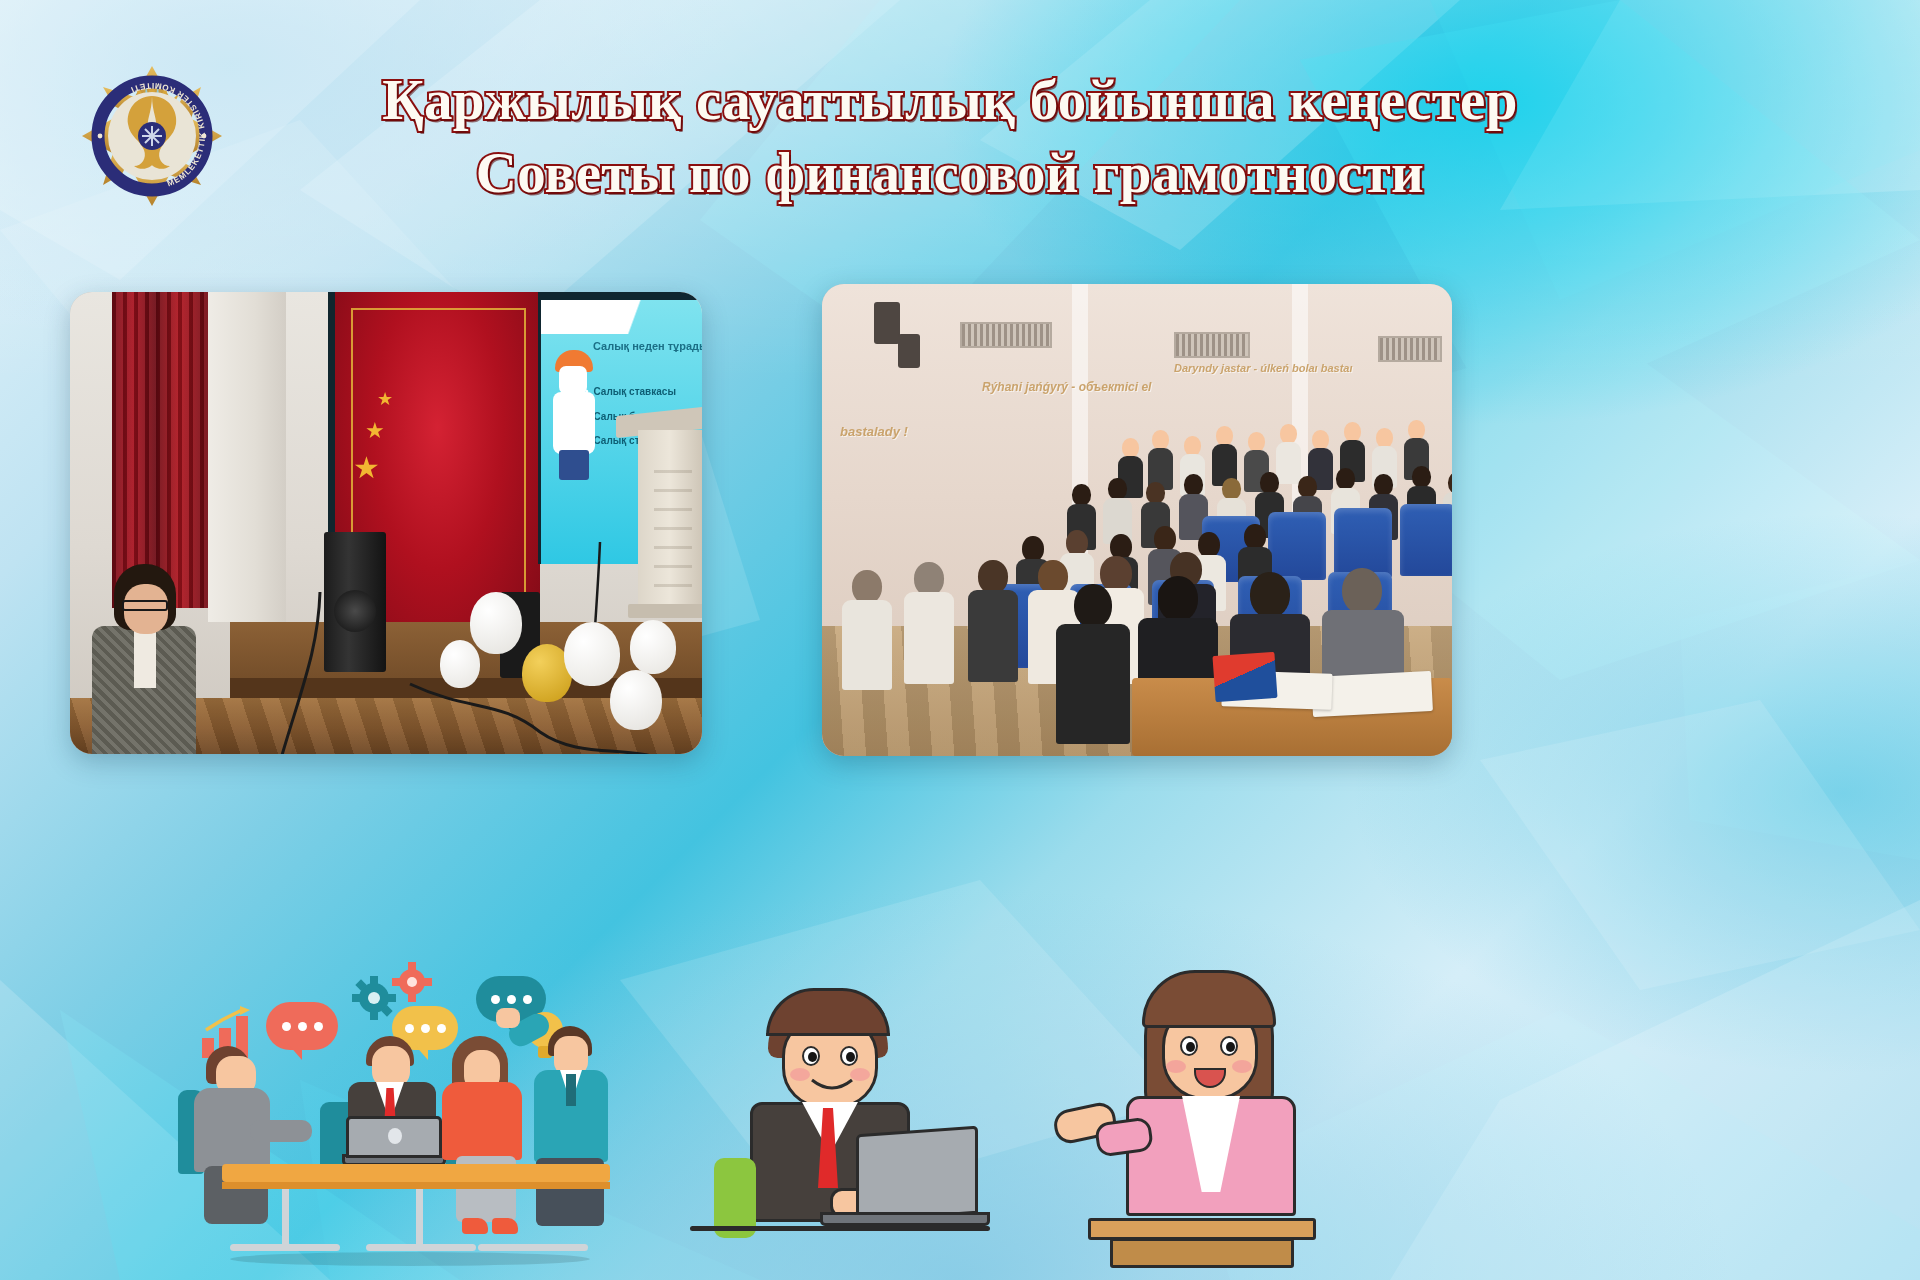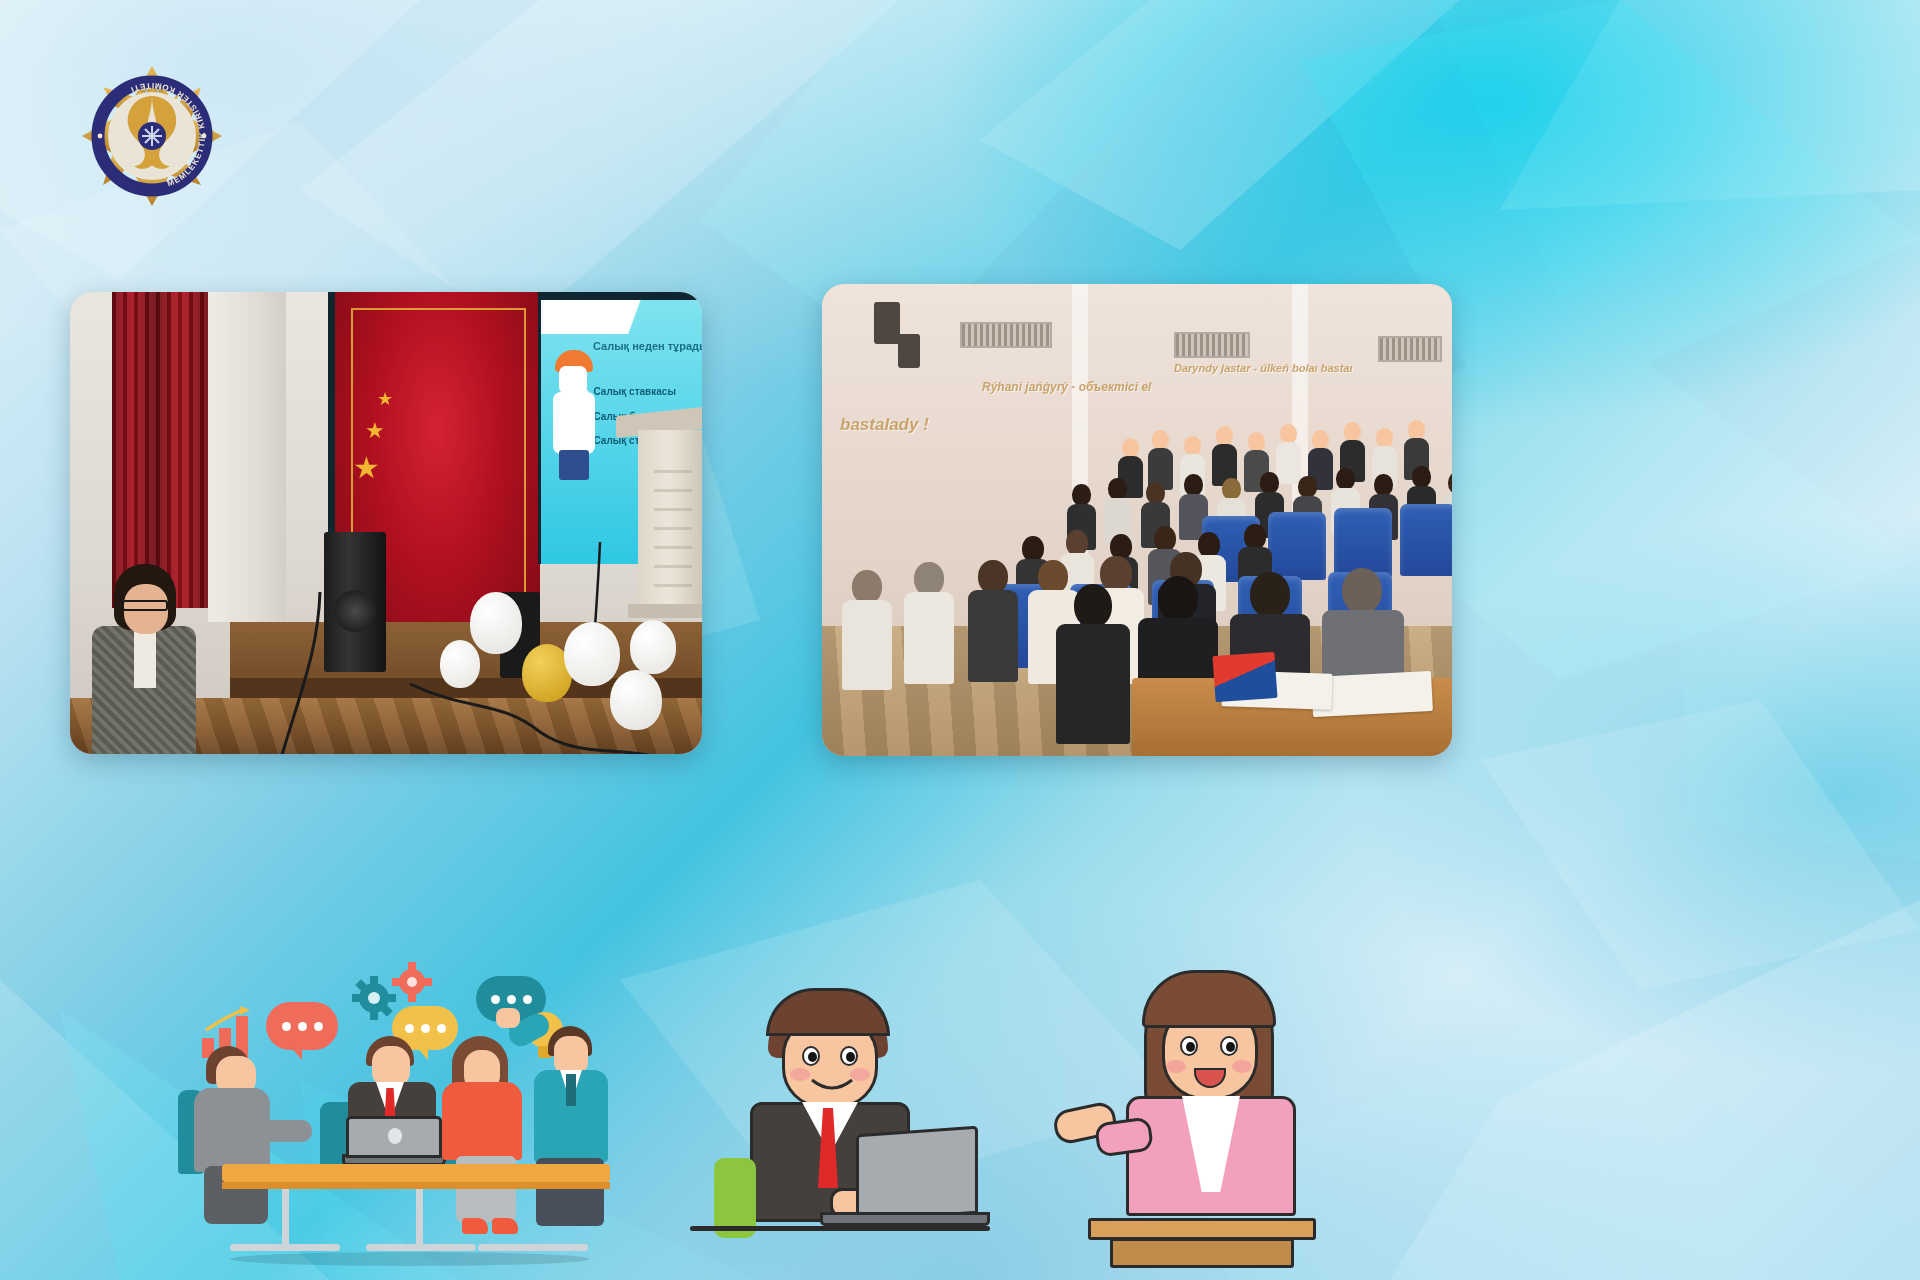--- a/index.html
+++ b/index.html
@@ -309,20 +309,22 @@
 
         <text font-family="Liberation Sans, sans-serif" font-size="8.2" font-weight="700" fill="#efe7d4" letter-spacing="1.1">
           <textPath href="#ringpath" startOffset="30%">MEMLEKETTIK KIRISTER KOMITETI</textPath>
         </text>
         <circle cx="22" cy="74" r="2.4" fill="#efe7d4"></circle>
         <circle cx="126" cy="74" r="2.4" fill="#efe7d4"></circle>
       </svg>
     </div>
 
     <div class="title-block">
+      <div class="title-line">Қаржылық сауаттылық бойынша кеңестер</div>
+      <div class="title-line">Советы по финансовой грамотности</div>
     </div>
   </div>
 
   <div class="photo photo-left">
     <div class="ph-inner">
       <div class="lp-wall"></div>
       <div class="lp-curtain"></div>
       <div class="lp-pillar"></div>
 
       <div class="lp-ledwall">
@@ -398,21 +400,21 @@
       <div class="rp-col" style="left:250px;"></div>
       <div class="rp-col" style="left:470px;"></div>
 
       <div class="rp-vent" style="left:138px;top:38px;width:92px;"></div>
       <div class="rp-vent" style="left:352px;top:48px;width:76px;"></div>
       <div class="rp-vent" style="left:556px;top:52px;width:64px;"></div>
       <div class="rp-spk" style="left:52px;top:18px;width:26px;height:42px;"></div>
       <div class="rp-spk" style="left:76px;top:50px;width:22px;height:34px;"></div>
 
       <div class="rp-wtext" style="left:160px;top:96px;font-size:12px;">Rýhani jańǵyrý - объектісі el</div>
-      <div class="rp-wtext" style="left:18px;top:131px;font-size:17px;">bastalady !</div>
+      <div class="rp-wtext" style="left:18px;top:140px;font-size:13px;">bastalady !</div>
       <div class="rp-wtext" style="left:352px;top:78px;font-size:11px;">Daryndy jastar - úlkeń bolaı bastaı</div>
 
       <div class="rp-floor"></div>
 
       <div>
 
         <div style="position:absolute;left:300px;top:132px;width:340px;height:80px;">
           <div class="person" style="left:0;top:22px;">
               <div class="p-head skin" style="width:17px;height:20px;"></div>
               <div class="p-body" style="top:18px;left:-4px;width:25px;height:42px;background:#2c2c2c;"></div>

